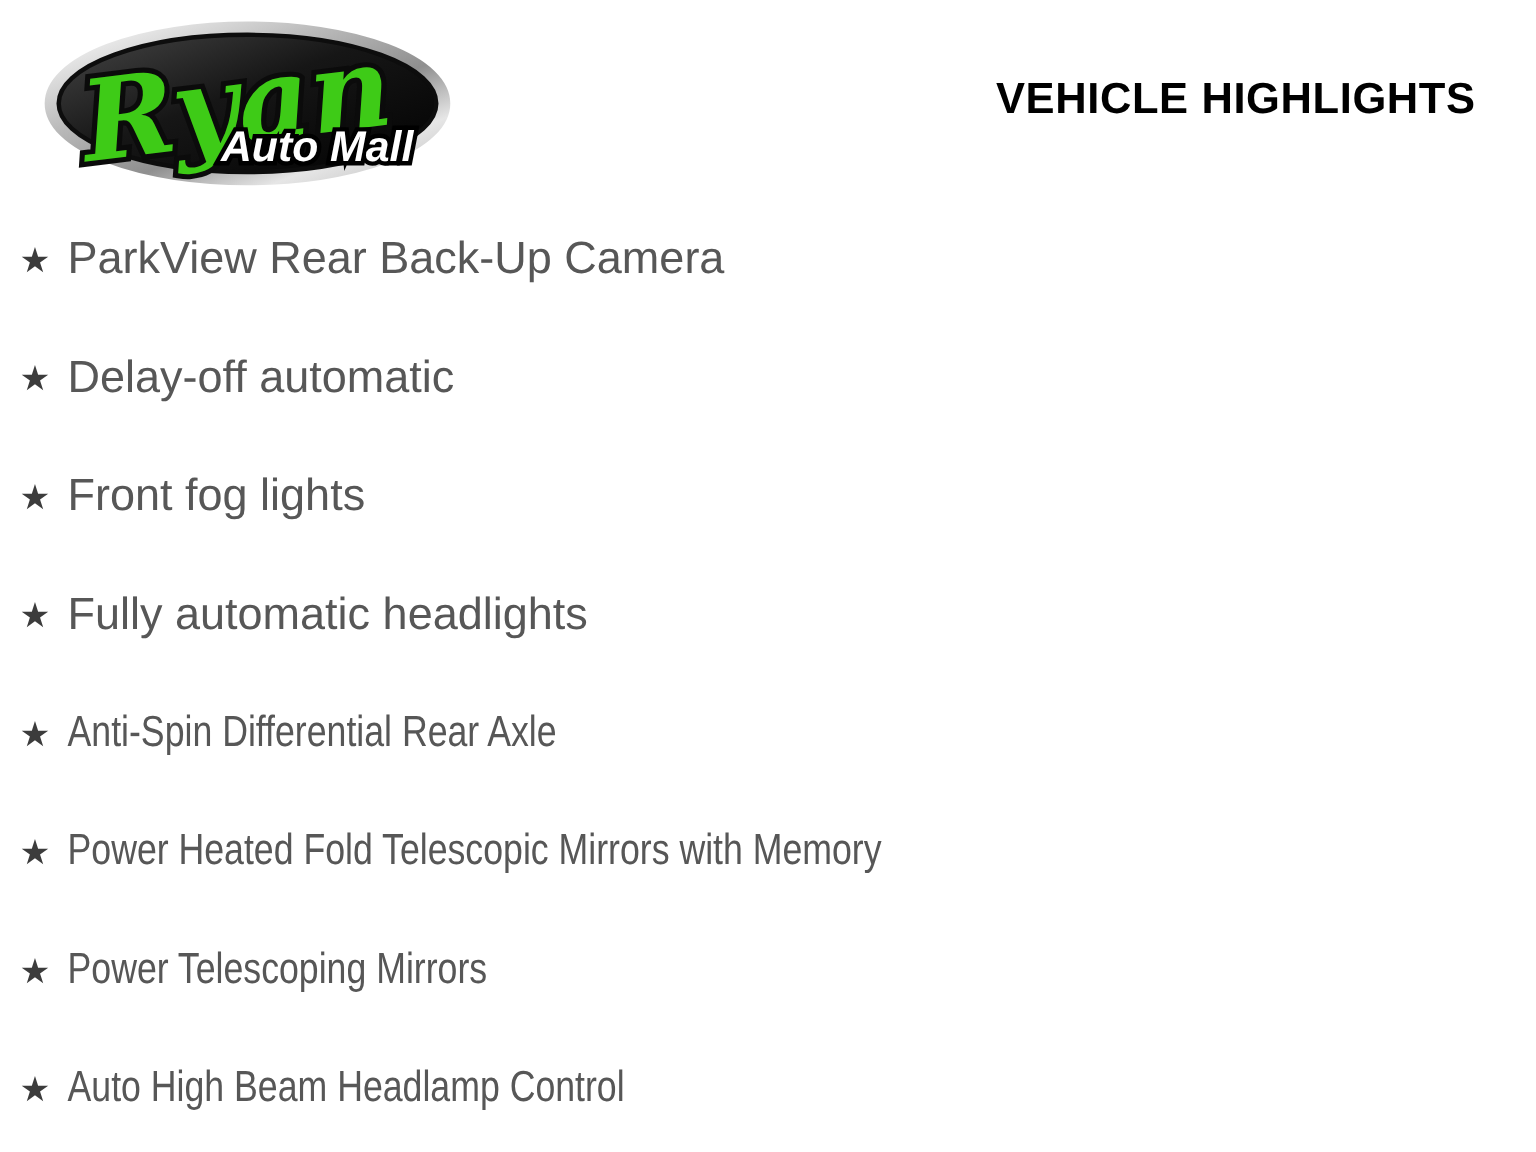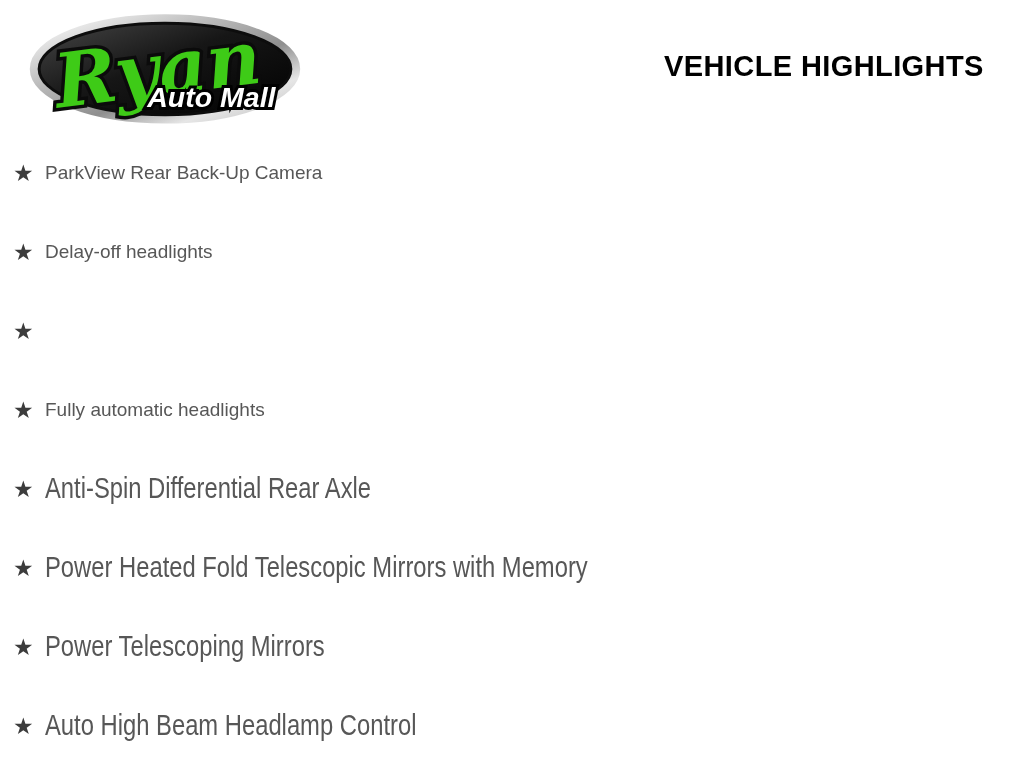--- a/index.html
+++ b/index.html
@@ -49,21 +49,21 @@
   .bullet {
     font-size: 23px;
     color: #3c3c3c;
     width: 32px;
     flex: 0 0 32px;
     text-align: left;
     line-height: 1;
     padding-top: 2px;
   }
   .item-text {
-    font-size: 19px;
+    font-size: 30px;
     color: #575757;
     white-space: nowrap;
   }
   .highlight-item.condensed .item-text {
     font-size: 29px;
     display: inline-block;
     transform: scaleX(0.82);
     transform-origin: 0 50%;
   }
   
@@ -99,24 +99,25 @@
 
   <h1 class="page-title">VEHICLE HIGHLIGHTS</h1>
 
   <ul class="highlights-list">
     <li class="highlight-item">
       <span class="bullet">★</span>
       <span class="item-text">ParkView Rear Back-Up Camera</span>
     </li>
     <li class="highlight-item">
       <span class="bullet">★</span>
-      <span class="item-text">Delay-off headlights</span>
+      <span class="item-text">Delay-off automatic</span>
     </li>
     <li class="highlight-item">
       <span class="bullet">★</span>
+      <span class="item-text">Front fog lights</span>
     </li>
     <li class="highlight-item">
       <span class="bullet">★</span>
       <span class="item-text">Fully automatic headlights</span>
     </li>
     <li class="highlight-item condensed">
       <span class="bullet">★</span>
       <span class="item-text">Anti-Spin Differential Rear Axle</span>
     </li>
     <li class="highlight-item condensed">

